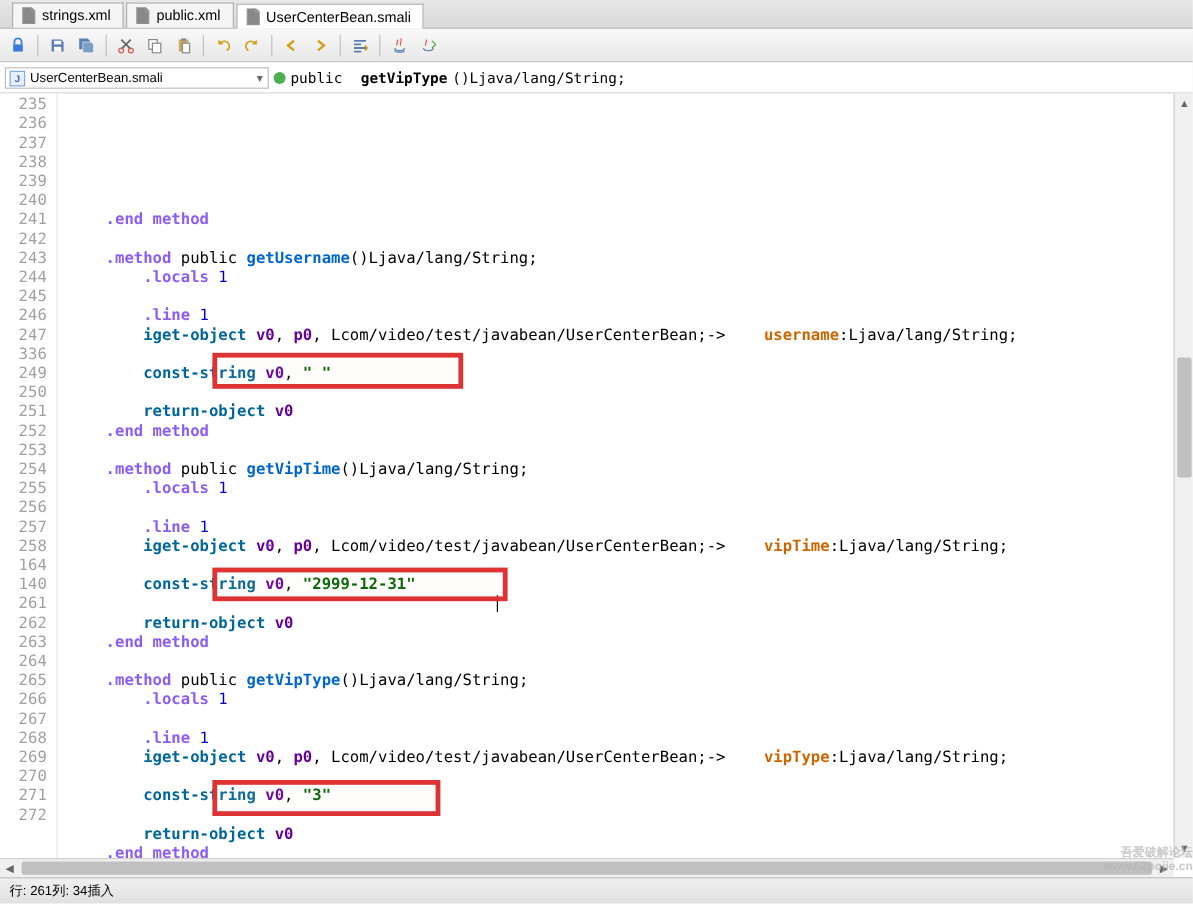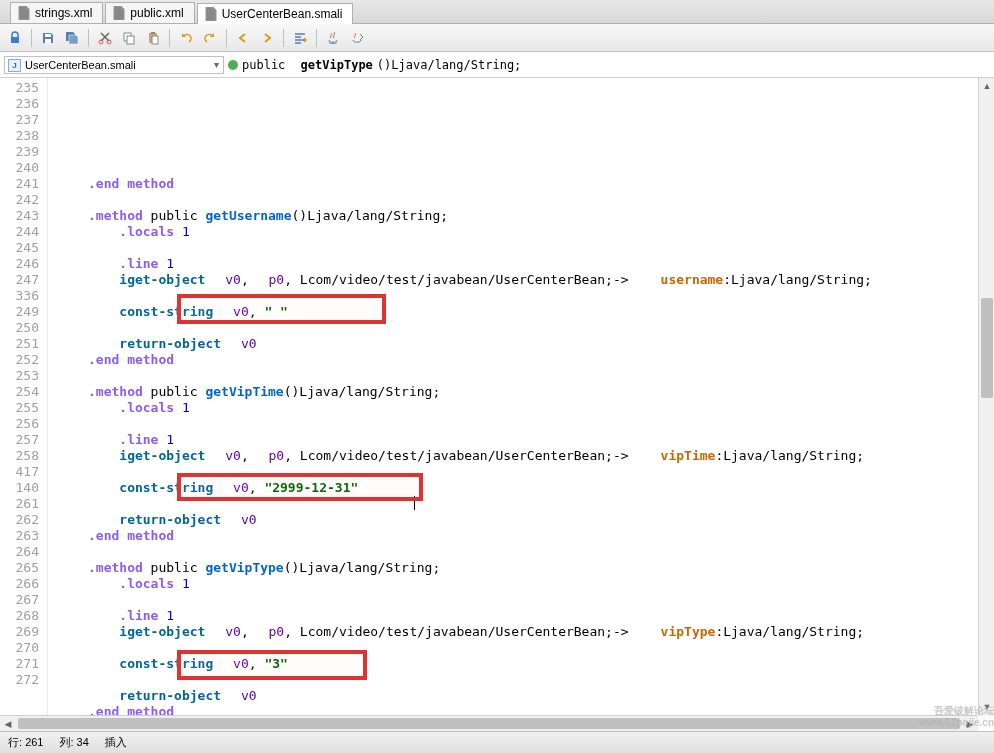--- a/index.html
+++ b/index.html
@@ -22,21 +22,21 @@
     .bc-method .method-name { color: #000; font-weight: bold; }
     
     .editor-container { display: flex; height: calc(753px - 24px - 28px - 26px - 22px); background: #fff; overflow: hidden; gap: 36px; }
     .gutter { width: 48px; background: #fff; border-right: 1px solid #e8e8e8; text-align: right; padding-right: 8px; font-family: Consolas, monospace; font-size: 13px; color: #a0a0a0; line-height: 16px; padding-top: 2px; user-select: none; }
     .gutter-line { height: 16px; }
     .code-area { flex: 1; font-family: Consolas, monospace; font-size: 13px; line-height: 16px; padding-top: 2px; white-space: pre; position: relative; overflow: hidden; }
     .code-line { height: 16px; padding-left: 4px; position: relative; }
     
     .kw { color: #006699; font-weight: bold; }
     .method { color: #0066cc; font-weight: bold; }
-    .reg { color: #660099; font-weight: normal; margin-left: 12px; }
+    .reg { color: #660099; font-weight: bold; }
     .str { color: #006600; font-weight: bold; }
     .field { color: #cc6600; font-weight: bold; margin-left: 32px; }
     .num { color: #0000cc; }
     .dir { color: #8b5cf6; font-weight: bold; }
     
     .highlight-box { position: absolute; border: 4px solid #dd3333; background: rgba(255,200,200,0.05); pointer-events: none; z-index: 5; }
     .box1 { left: 93px; top: 216px; width: 209px; height: 30px; }
     .box2 { left: 93px; top: 395px; width: 246px; height: 28px; }
     .box3 { left: 93px; top: 572px; width: 190px; height: 30px; }
     
@@ -45,21 +45,21 @@
     .scrollbar-v { position: absolute; right: 0; top: 78px; width: 16px; height: calc(753px - 78px - 22px - 16px); background: #f0f0f0; border-left: 1px solid #d0d0d0; }
     .scrollbar-v-thumb { position: absolute; left: 2px; width: 12px; top: 220px; height: 100px; background: #c0c0c0; border-radius: 2px; cursor: pointer; }
     .scrollbar-v-up, .scrollbar-v-down { position: absolute; left: 0; width: 16px; height: 16px; display: flex; align-items: center; justify-content: center; font-size: 9px; color: #666; cursor: pointer; }
     .scrollbar-v-up { top: 0; }
     .scrollbar-v-down { bottom: 0; }
     
     .scrollbar-h { position: absolute; left: 0; bottom: 22px; right: 16px; height: 16px; background: #f0f0f0; border-top: 1px solid #d0d0d0; display: flex; }
     .scrollbar-h-left, .scrollbar-h-right { width: 16px; height: 16px; display: flex; align-items: center; justify-content: center; font-size: 9px; color: #666; cursor: pointer; }
     .scrollbar-h-thumb { flex: 1; margin: 2px; background: #c0c0c0; border-radius: 2px; cursor: pointer; }
     
-    .status-bar { position: absolute; bottom: 0; left: 0; right: 0; height: 22px; background: linear-gradient(#f0f0f0, #e0e0e0); border-top: 1px solid #c0c0c0; display: flex; align-items: center; padding: 0 8px; gap: 16px; font-size: 11px; }
+    .status-bar { position: absolute; bottom: 0; left: 0; right: 0; height: 22px; background: linear-gradient(#f0f0f0, #e0e0e0); border-top: 1px solid #c0c0c0; display: flex; align-items: center; padding: 0 8px; gap: 0; font-size: 11px; }
     
     .watermark { position: absolute; right: 0; bottom: 24px; font-size: 10px; color: rgba(180,180,180,0.7); text-align: right; line-height: 12px; font-weight: bold; }
     
     .file-icon-svg { fill: #888; }
     .j-icon { background: #e8f0ff; border: 1px solid #88aadd; width: 13px; height: 13px; font-size: 8px; font-weight: bold; color: #4466aa; display: inline-flex; align-items: center; justify-content: center; }
     
     .green-dot { width: 10px; height: 10px; border-radius: 50%; background: #4caf50; display: inline-block; }
   </style>
 </head>
 <body>
@@ -216,21 +216,21 @@
       <div class="gutter-line">249</div>
       <div class="gutter-line">250</div>
       <div class="gutter-line">251</div>
       <div class="gutter-line">252</div>
       <div class="gutter-line">253</div>
       <div class="gutter-line">254</div>
       <div class="gutter-line">255</div>
       <div class="gutter-line">256</div>
       <div class="gutter-line">257</div>
       <div class="gutter-line">258</div>
-      <div class="gutter-line">417</div>
+      <div class="gutter-line">164</div>
       <div class="gutter-line">140</div>
       <div class="gutter-line">261</div>
       <div class="gutter-line">262</div>
       <div class="gutter-line">263</div>
       <div class="gutter-line">264</div>
       <div class="gutter-line">265</div>
       <div class="gutter-line">266</div>
       <div class="gutter-line">267</div>
       <div class="gutter-line">268</div>
       <div class="gutter-line">269</div>

